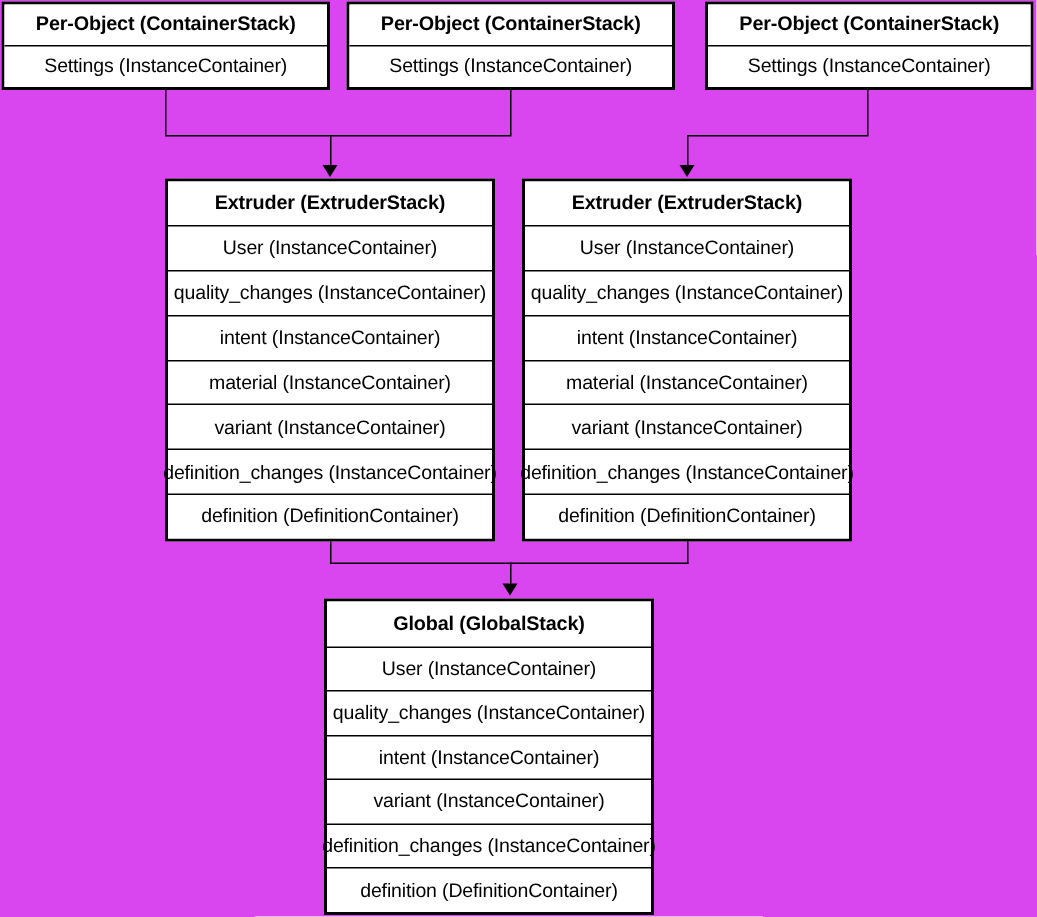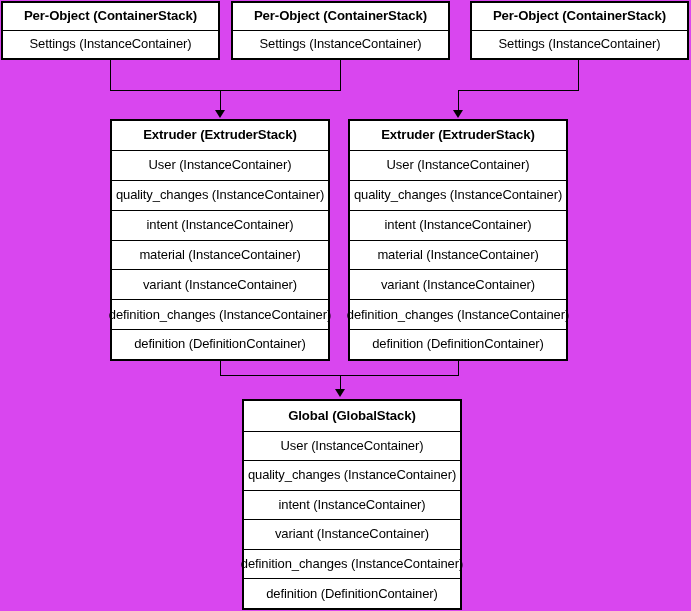--- a/index.html
+++ b/index.html
@@ -103,21 +103,21 @@
     <div class="stack-row header" style="height:29px;">Extruder (ExtruderStack)</div>
     <div class="stack-row" style="height:30px;">User (InstanceContainer)</div>
     <div class="stack-row" style="height:30px;">quality_changes (InstanceContainer)</div>
     <div class="stack-row" style="height:30px;">intent (InstanceContainer)</div>
     <div class="stack-row" style="height:30px;">material (InstanceContainer)</div>
     <div class="stack-row" style="height:30px;">variant (InstanceContainer)</div>
     <div class="stack-row" style="height:30px;">definition_changes (InstanceContainer)</div>
     <div class="stack-row" style="height:30px;">definition (DefinitionContainer)</div>
   </div>
 
-  <div class="stack-box" style="left:242px; top:399px; width:220px; height:211px;">
+  <div class="stack-box" style="left:216px; top:399px; width:220px; height:211px;">
     <div class="stack-row header" style="height:30px;">Global (GlobalStack)</div>
     <div class="stack-row" style="height:30px;">User (InstanceContainer)</div>
     <div class="stack-row" style="height:30px;">quality_changes (InstanceContainer)</div>
     <div class="stack-row" style="height:30px;">intent (InstanceContainer)</div>
     <div class="stack-row" style="height:30px;">variant (InstanceContainer)</div>
     <div class="stack-row" style="height:30px;">definition_changes (InstanceContainer)</div>
     <div class="stack-row" style="height:30px;">definition (DefinitionContainer)</div>
   </div>
 
   <div class="edge-v" style="left:110px; top:60px; height:30px;"></div>

